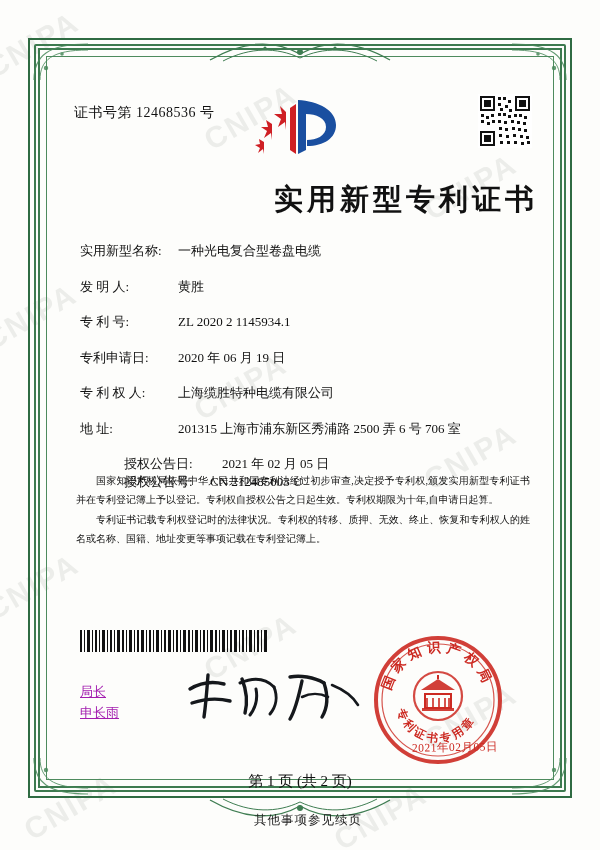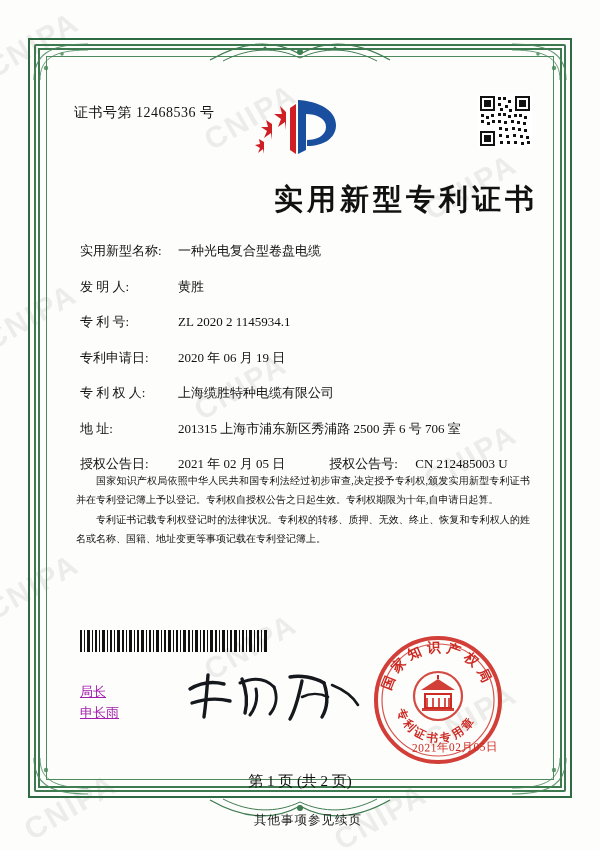--- a/index.html
+++ b/index.html
@@ -168,20 +168,21 @@
     width: 98px;
     flex: none;
     letter-spacing: 0px;
   }
   .field-value {
     flex: 1;
   }
 
   .field-row.dual {
     margin-bottom: 14px;
+    flex-direction: column;
   }
   .dual .half {
     display: flex;
     align-items: baseline;
   }
   .dual .half.second { margin-left: 44px; }
   .dual .lbl {
     width: 98px;
     flex: none;
     display: flex;

